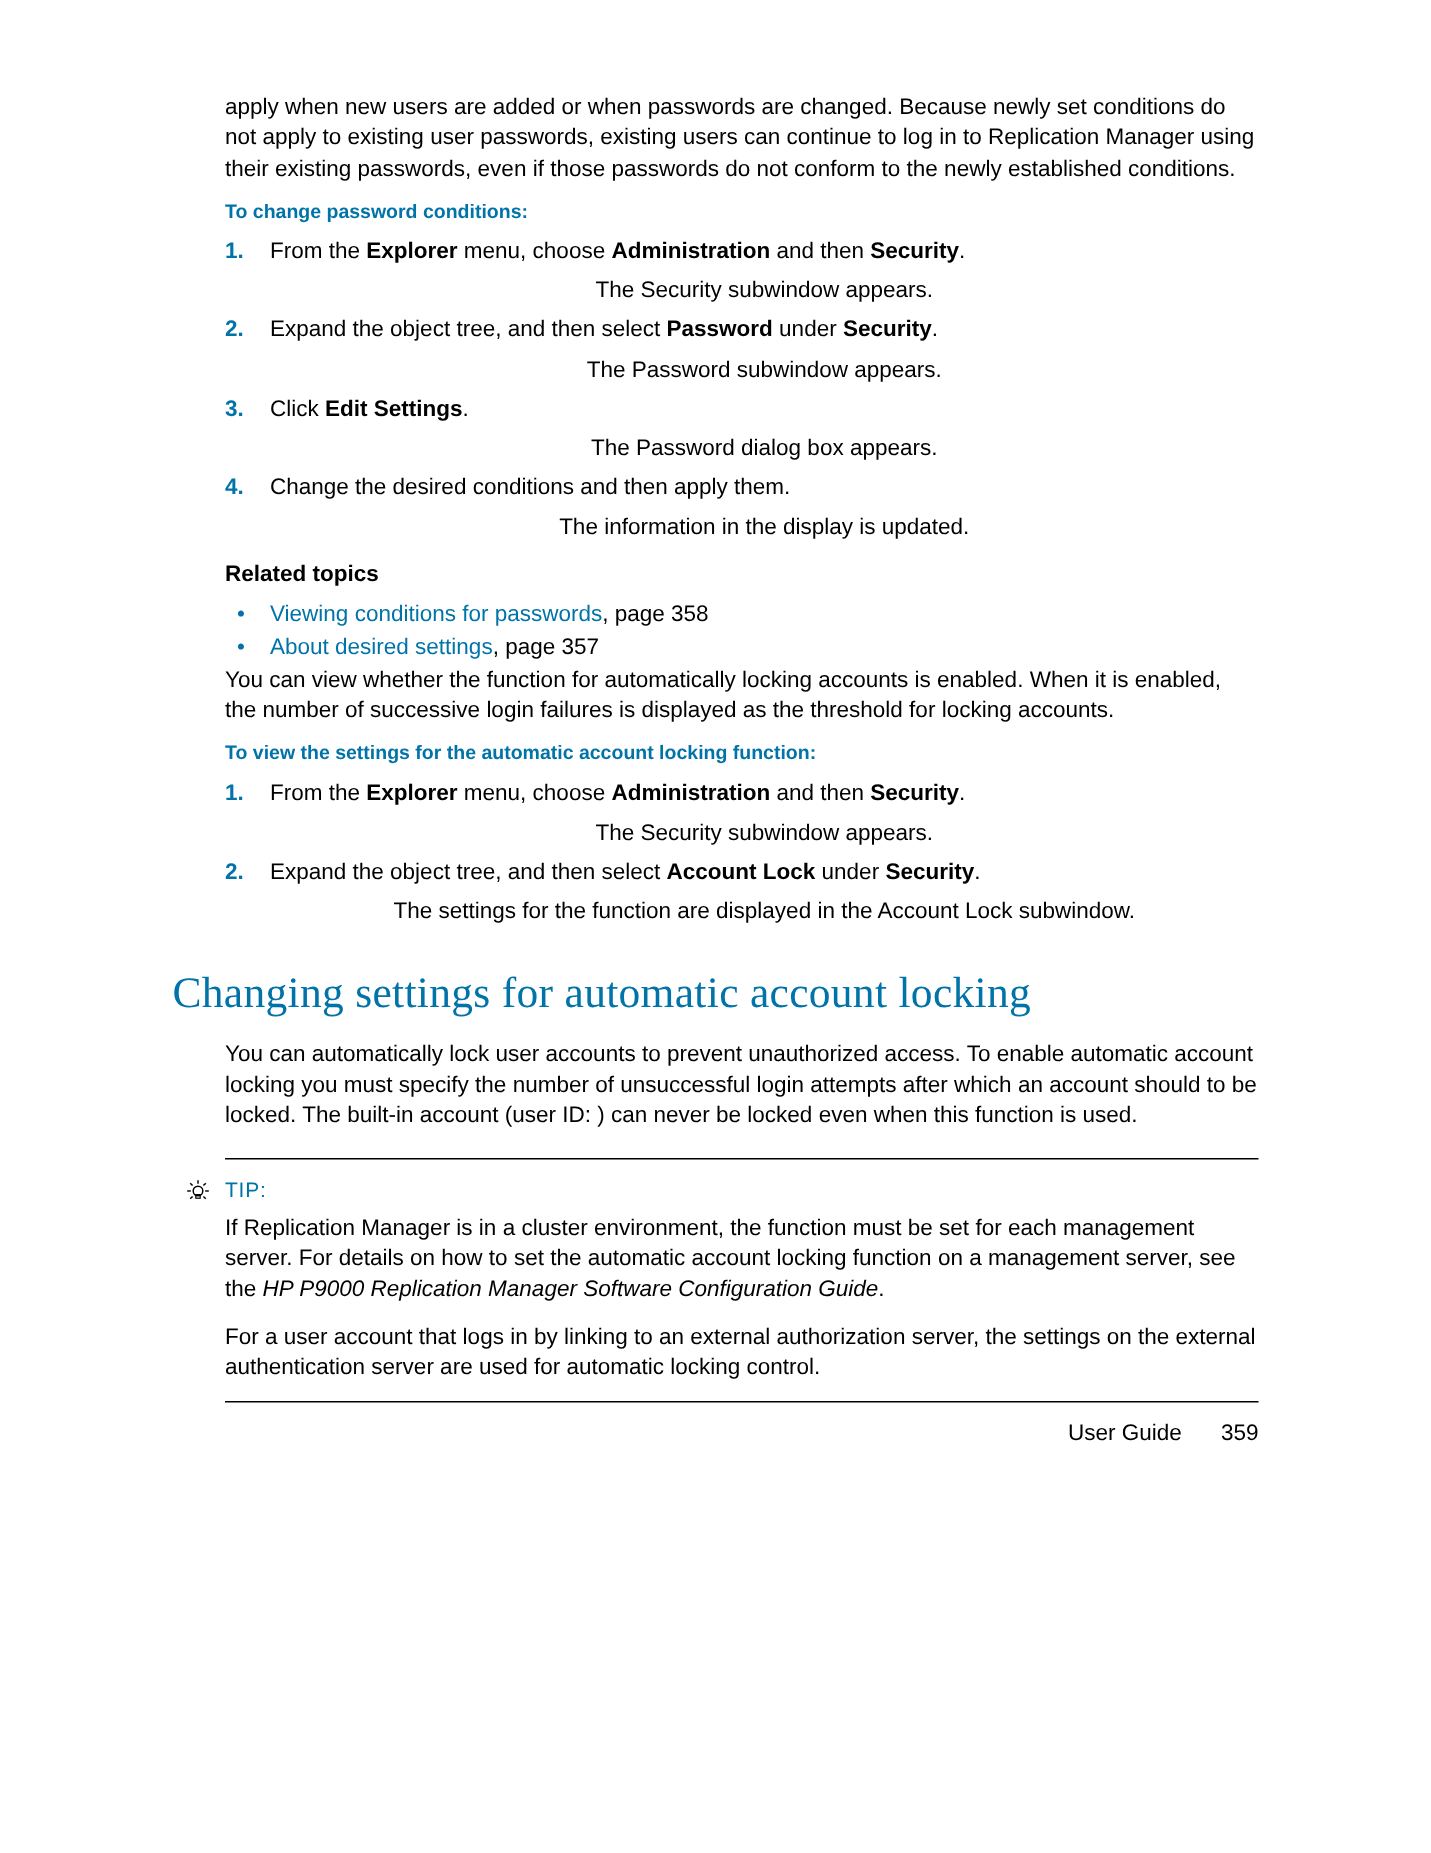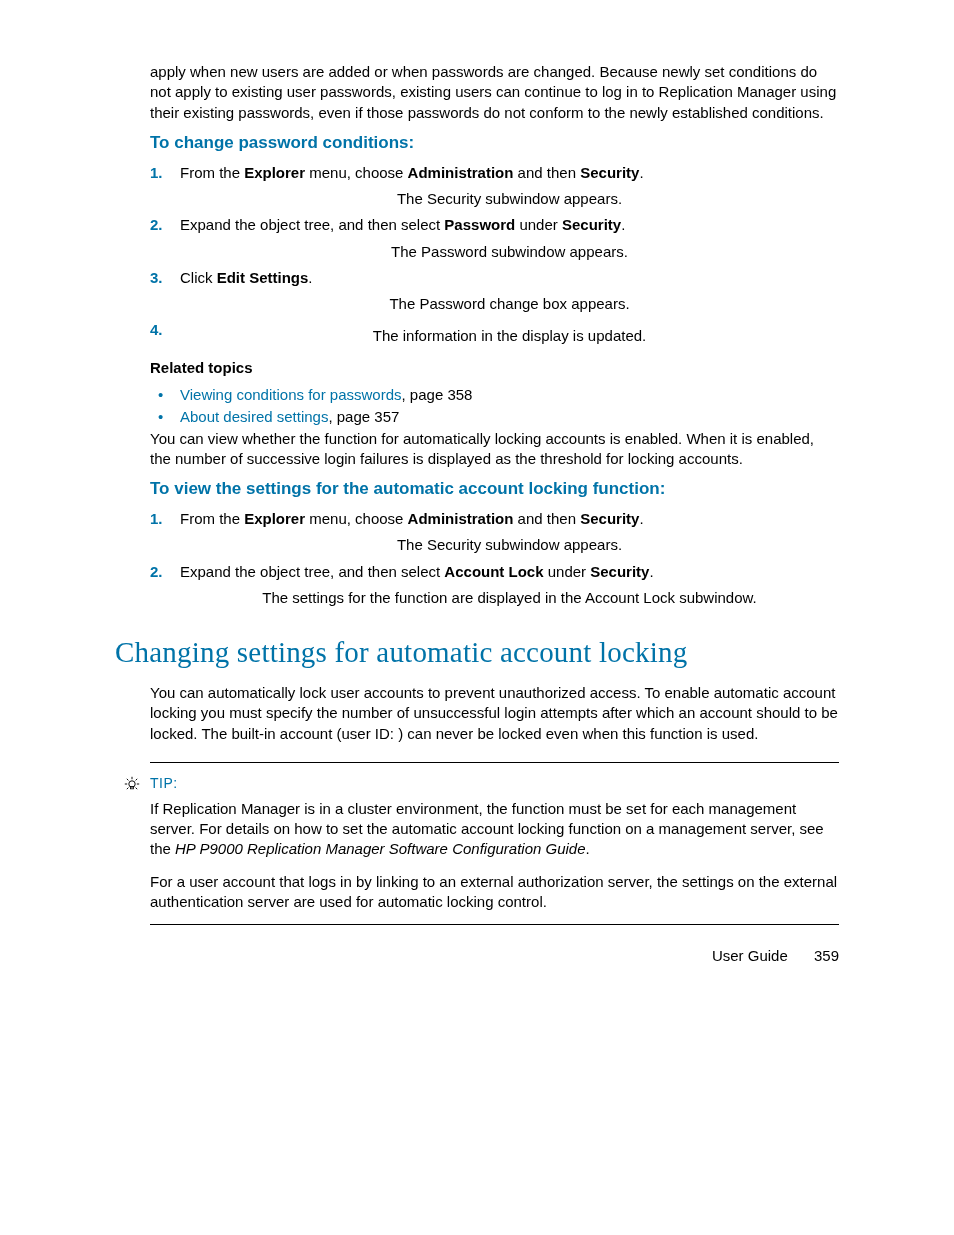--- a/index.html
+++ b/index.html
@@ -1,20 +1,20 @@
 <!DOCTYPE html>
 <html><head>
 <meta charset="utf-8">
 <style>
   * { box-sizing: border-box; margin: 0; padding: 0; }
   html, body { width: 954px; height: 1235px; background: #fff; font-family: Arial, Helvetica, sans-serif; color: #000; }
   .page { position: relative; width: 954px; height: 1046px; padding: 62px 115px 0 115px; }
   .content { padding-left: 35px; }
   .body-text { font-size: 15px; line-height: 1.35; margin-bottom: 10px; }
-  .sub-heading { font-size: 17px; font-weight: bold; color: #0073a8; margin-top: 6px; margin-bottom: 10px; }
+  .sub-heading { font-size: 13px; font-weight: bold; color: #0073a8; margin-top: 6px; margin-bottom: 10px; }
   .ol { list-style: none; padding-left: 0; margin-bottom: 10px; }
   .ol-item { display: flex; margin-bottom: 6px; font-size: 15px; line-height: 1.35; }
   .ol-num { color: #0073a8; font-weight: bold; width: 30px; flex-shrink: 0; }
   .ol-body { flex: 1; }
   .ol-body .after { margin-top: 6px; text-align: center; }
   .related-heading { font-size: 15px; font-weight: bold; margin-top: 12px; margin-bottom: 8px; }
   .ul { list-style: none; padding-left: 0; }
   .ul-item { font-size: 15px; line-height: 1.5; display: flex; align-items: flex-start; }
   .bullet { color: #0073a8; width: 30px; text-align: left; padding-left: 8px; flex-shrink: 0; }
   .link { color: #0073a8; }
@@ -52,26 +52,27 @@
         <span class="ol-num">2.</span>
         <div class="ol-body">
           <span>Expand the object tree, and then select </span><b>Password</b><span> under </span><b>Security</b><span>.</span>
           <div class="after">The Password subwindow appears.</div>
         </div>
       </li>
       <li class="ol-item">
         <span class="ol-num">3.</span>
         <div class="ol-body">
           <span>Click </span><b>Edit Settings</b><span>.</span>
-          <div class="after">The Password change box appears.</div>
+          <div class="after">The Password dialog box appears.</div>
         </div>
       </li>
       <li class="ol-item">
         <span class="ol-num">4.</span>
         <div class="ol-body">
+          <span>Change the desired conditions and then apply them.</span>
           <div class="after">The information in the display is updated.</div>
         </div>
       </li>
     </ol>
 
     <p class="related-heading">Related topics</p>
     <ul class="ul">
       <li class="ul-item">
         <span class="bullet">•</span>
         <span><span class="link">Viewing conditions for passwords</span><span>, page 358</span></span>

